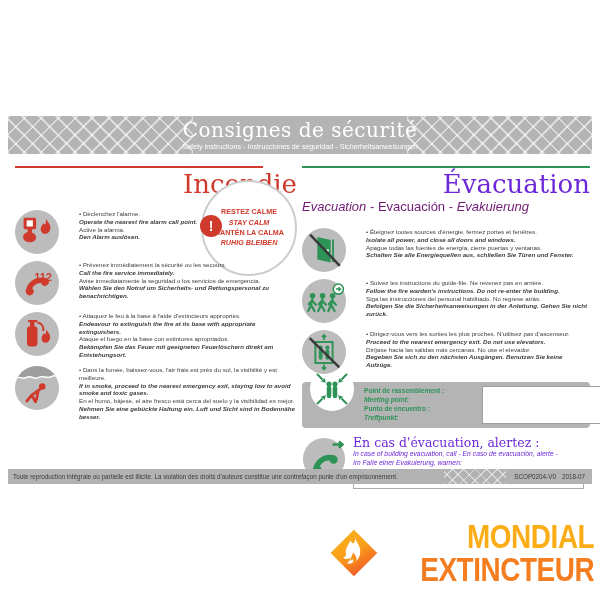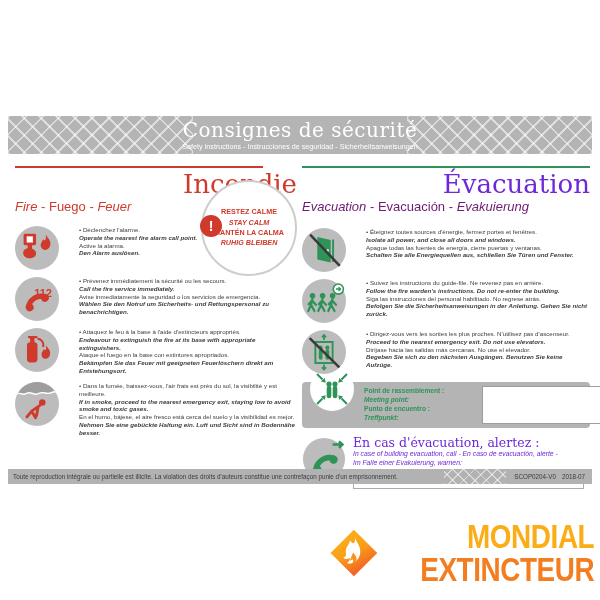--- a/index.html
+++ b/index.html
@@ -105,21 +105,20 @@
   <div class="banner">
     <div class="lattice left"></div>
     <div class="lattice right"></div>
     <div class="banner-title">Consignes de sécurité</div>
     <div class="banner-sub">Safety instructions - Instrucciones de seguridad - Sicherheitsanweisungen</div>
   </div>
 
   <section class="col fire-col">
     <div class="rule"></div>
     <h2>Incendie</h2>
-    <div class="subline"><span class="it">Fire</span> - <span>Fuego</span> - <span class="it">Feuer</span></div>
 
     <div class="staycalm">
       <div class="excl">!</div>
       <p>RESTEZ CALME</p>
       <p class="itl">STAY CALM</p>
       <p>MANTÉN LA CALMA</p>
       <p class="itl">RUHIG BLEIBEN</p>
     </div>
 
     <div class="items">

